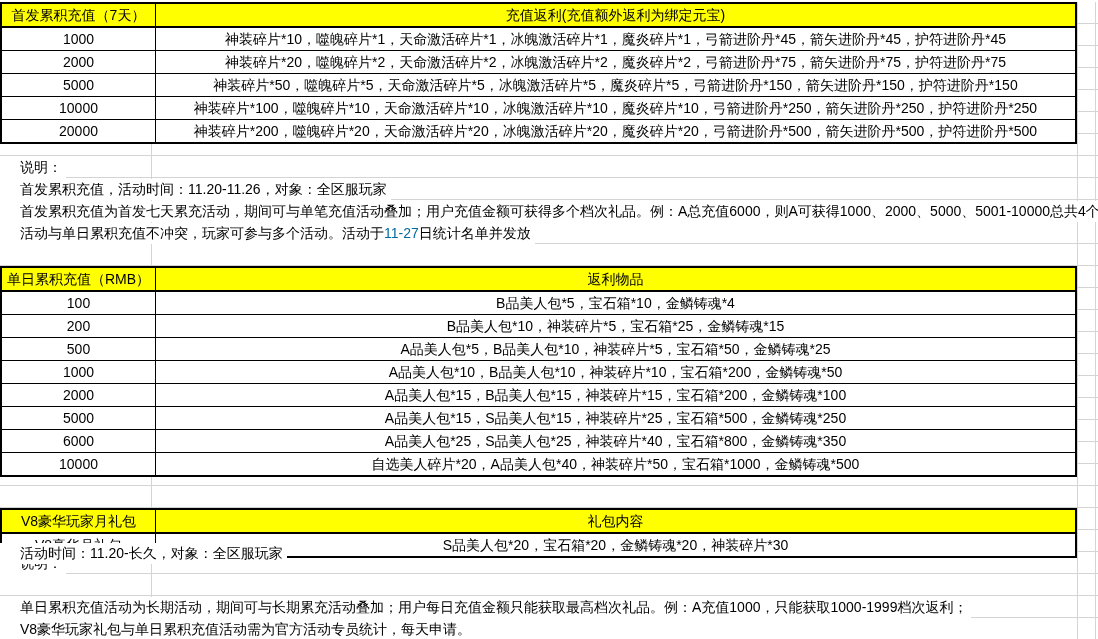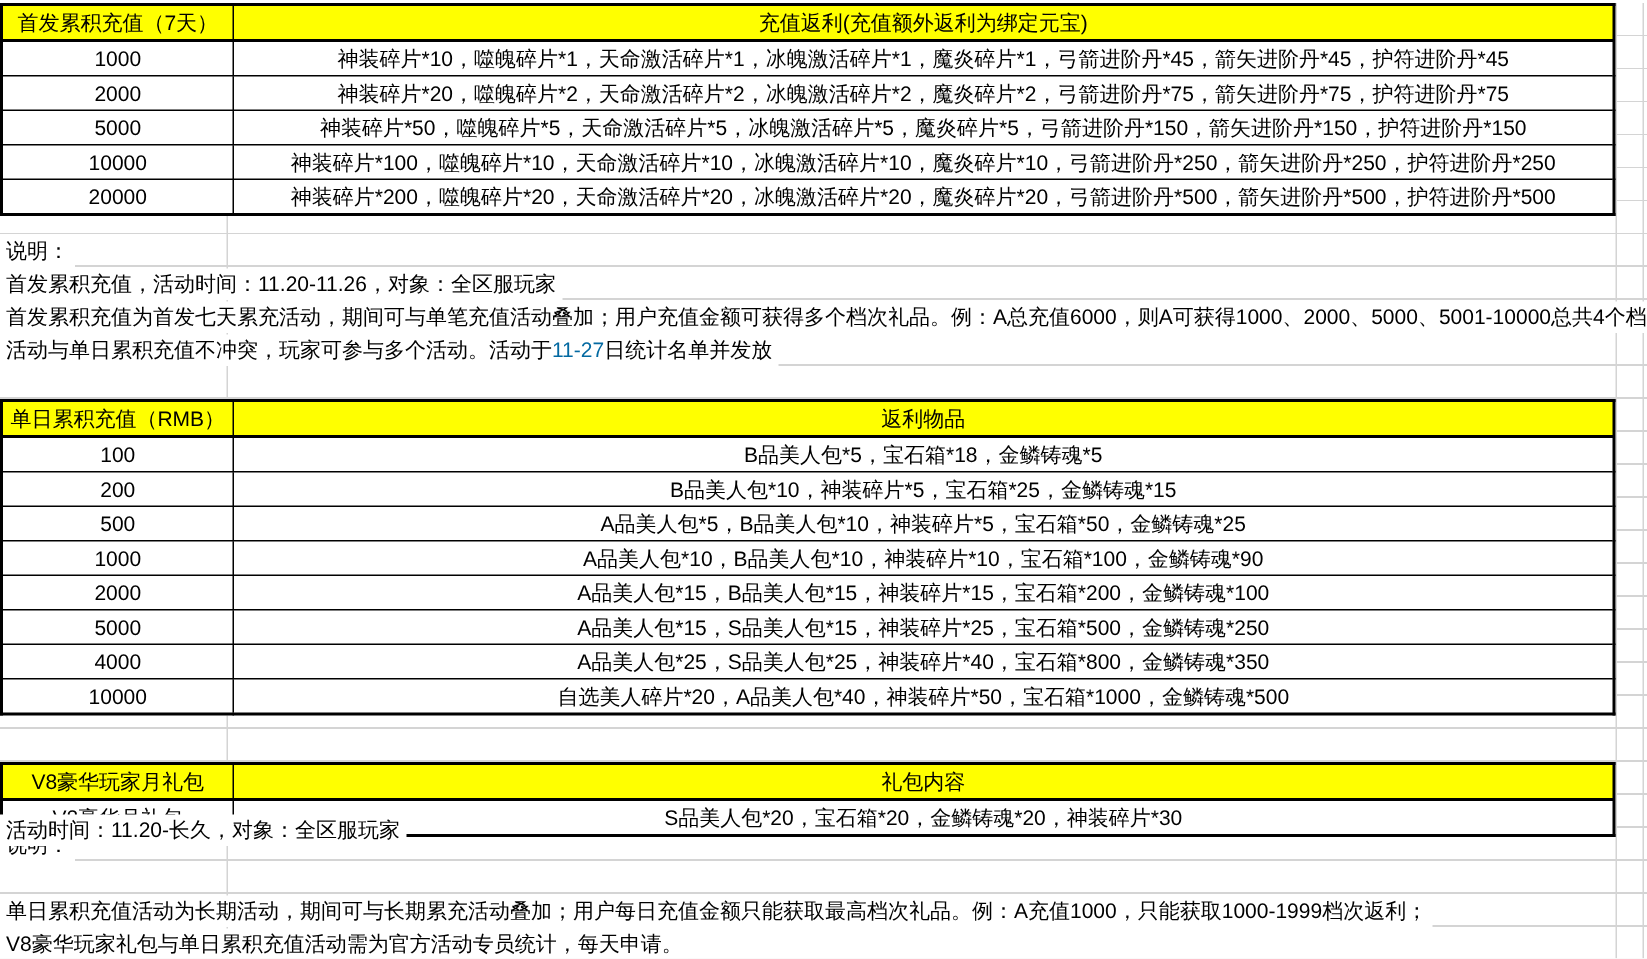--- a/index.html
+++ b/index.html
@@ -37,21 +37,21 @@
   tr.hdr td{background:#ffff00;border-bottom:2px solid #000;}
   td.left{text-align:left;padding-left:3px;}
 
   
   .note{
     position:absolute;left:0;width:1098px;height:22px;
     line-height:22px;white-space:nowrap;overflow:hidden;
   }
   .note>span{
     display:inline-block;background:#fff;height:21px;line-height:21px;
-    padding:0 4px 0 4px;
+    padding:0 4px 0 20px;
   }
   .red{color:#0369a1;}
 </style>
 </head>
 <body>
 
 <div class="sheet">
 
   <div class="rowlines"></div>
   <div class="vline vl-a"></div>
@@ -95,44 +95,44 @@
   </div>
 
   <table class="xtable" style="top:266px;">
     <tbody id="t2-body">
       <tr class="hdr">
         <td class="colA">单日累积充值（RMB）</td>
         <td>返利物品</td>
       </tr>
     <tr>
           <td class="colA">100</td>
-          <td>B品美人包*5，宝石箱*18，金鳞铸魂*5</td>
+          <td>B品美人包*5，宝石箱*10，金鳞铸魂*4</td>
         </tr>
         <tr>
           <td class="colA">200</td>
           <td>B品美人包*10，神装碎片*5，宝石箱*25，金鳞铸魂*15</td>
         </tr>
         <tr>
           <td class="colA">500</td>
           <td>A品美人包*5，B品美人包*10，神装碎片*5，宝石箱*50，金鳞铸魂*25</td>
         </tr>
         <tr>
           <td class="colA">1000</td>
-          <td>A品美人包*10，B品美人包*10，神装碎片*10，宝石箱*100，金鳞铸魂*90</td>
+          <td>A品美人包*10，B品美人包*10，神装碎片*10，宝石箱*200，金鳞铸魂*50</td>
         </tr>
         <tr>
           <td class="colA">2000</td>
           <td>A品美人包*15，B品美人包*15，神装碎片*15，宝石箱*200，金鳞铸魂*100</td>
         </tr>
         <tr>
           <td class="colA">5000</td>
           <td>A品美人包*15，S品美人包*15，神装碎片*25，宝石箱*500，金鳞铸魂*250</td>
         </tr>
         <tr>
-          <td class="colA">4000</td>
+          <td class="colA">6000</td>
           <td>A品美人包*25，S品美人包*25，神装碎片*40，宝石箱*800，金鳞铸魂*350</td>
         </tr>
         <tr>
           <td class="colA">10000</td>
           <td>自选美人碎片*20，A品美人包*40，神装碎片*50，宝石箱*1000，金鳞铸魂*500</td>
         </tr>
       </tbody>
   </table>
 
   <table class="xtable" style="top:508px;">

